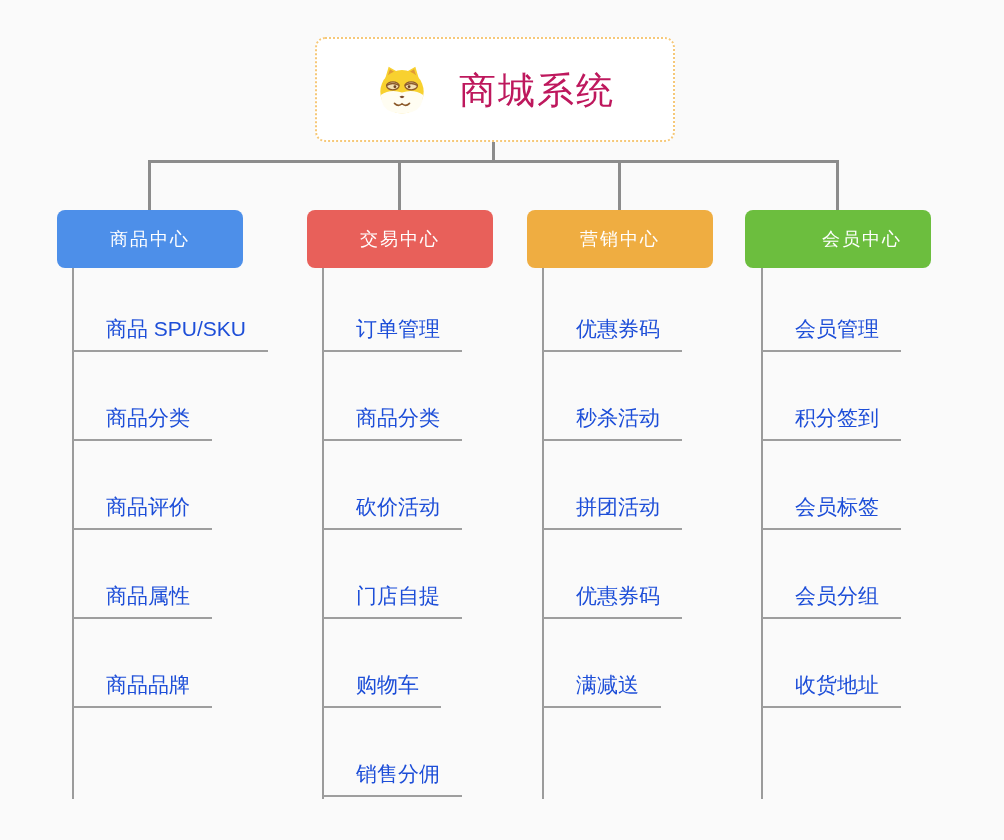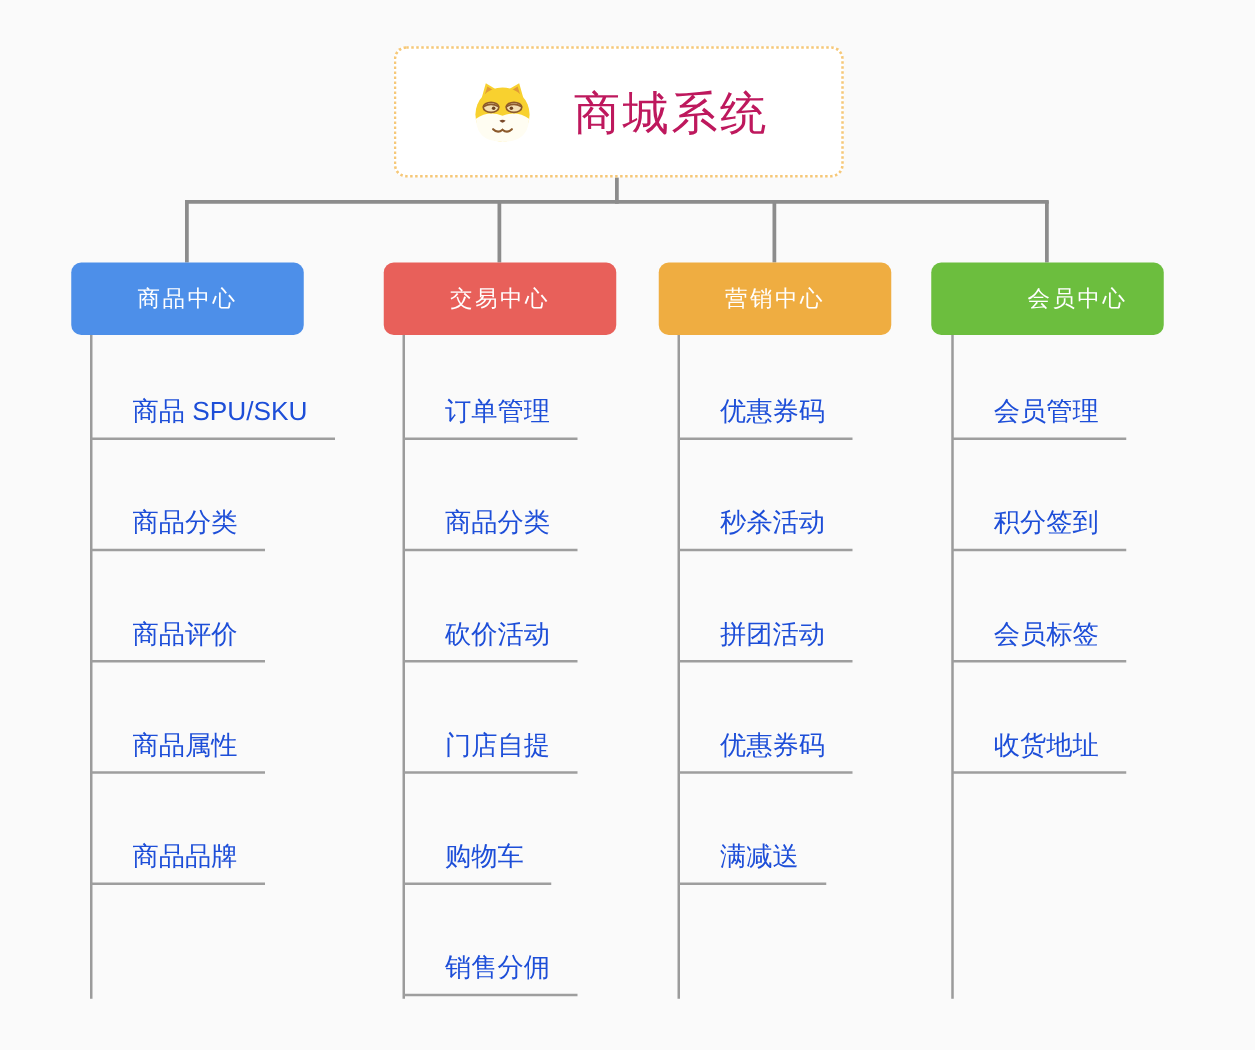--- a/index.html
+++ b/index.html
@@ -183,17 +183,20 @@
     <div class="leaf-row">
         <span class="leaf">会员管理</span>
       </div>
     <div class="leaf-row">
         <span class="leaf">积分签到</span>
       </div>
     <div class="leaf-row">
         <span class="leaf">会员标签</span>
       </div>
     <div class="leaf-row">
+        <span class="leaf">会员分组</span>
+      </div>
+    <div class="leaf-row">
         <span class="leaf">收货地址</span>
       </div>
   </div>
 
 </div>
 
 </body></html>

